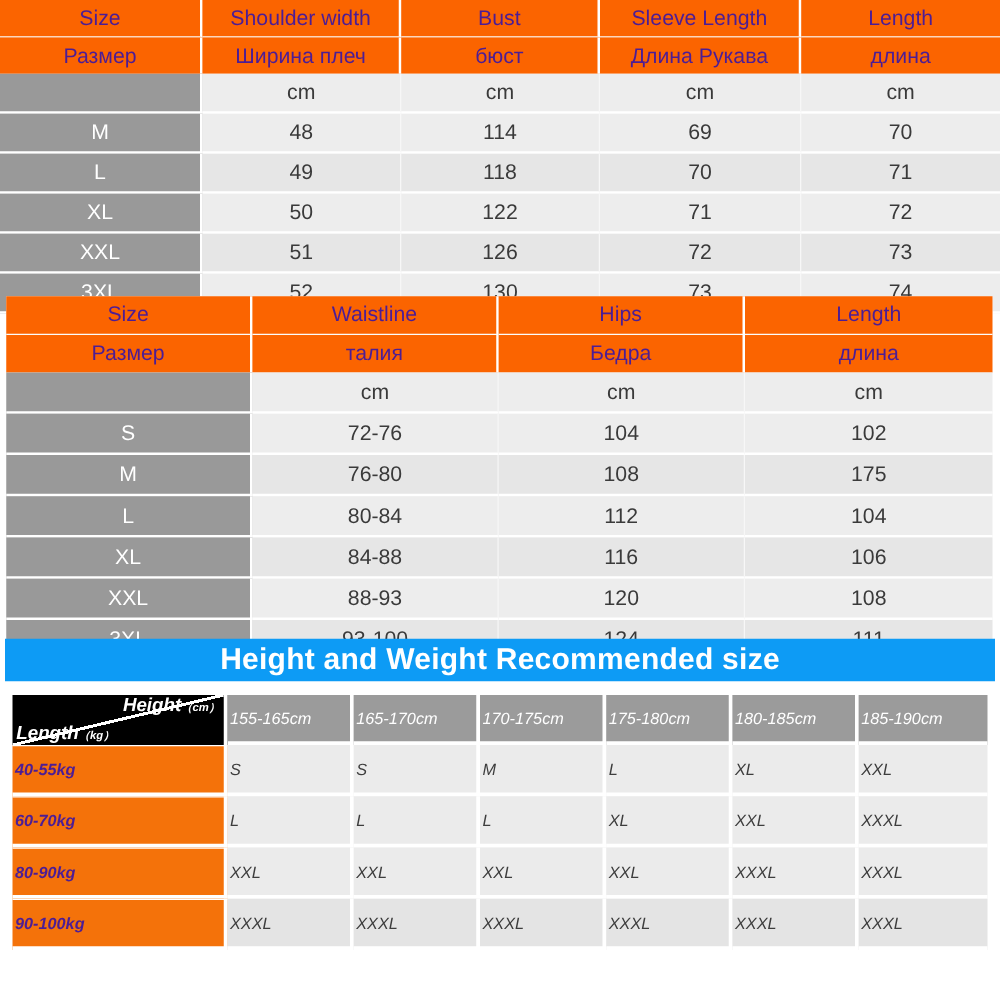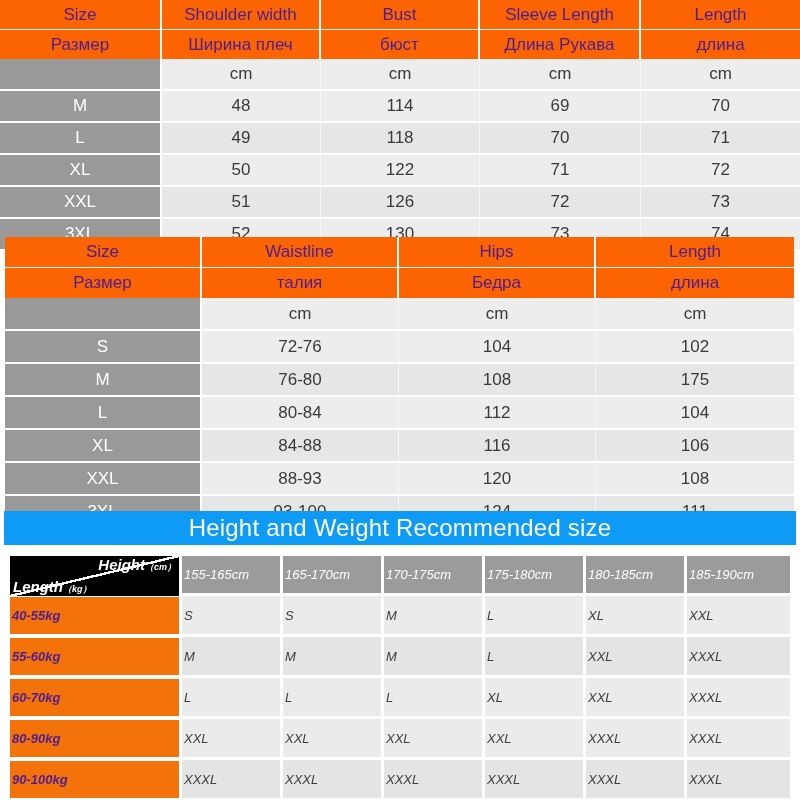--- a/index.html
+++ b/index.html
@@ -83,21 +83,21 @@
   
   #banner {
     position: absolute;
     left: 4px;
     top: 511px;
     width: 792px;
     height: 34px;
     background: #0d9bf5;
     color: #ffffff;
     font-size: 24px;
-    font-weight: normal;
+    font-weight: bold;
     display: flex;
     align-items: center;
     justify-content: center;
     letter-spacing: 0.2px;
   }
 
   
   #table-three {
     position: absolute;
     left: 10px;
@@ -351,29 +351,20 @@
     <tr>
       <td class="wt-cell">40-55kg</td>
       <td class="hw-cell">S</td>
       <td class="hw-cell">S</td>
       <td class="hw-cell">M</td>
       <td class="hw-cell">L</td>
       <td class="hw-cell">XL</td>
       <td class="hw-cell last">XXL</td>
     </tr>
     <tr>
-      <td class="wt-cell">55-60kg</td>
-      <td class="hw-cell alt">M</td>
-      <td class="hw-cell alt">M</td>
-      <td class="hw-cell alt">M</td>
-      <td class="hw-cell alt">L</td>
-      <td class="hw-cell alt">XXL</td>
-      <td class="hw-cell alt last">XXXL</td>
-    </tr>
-    <tr>
       <td class="wt-cell">60-70kg</td>
       <td class="hw-cell">L</td>
       <td class="hw-cell">L</td>
       <td class="hw-cell">L</td>
       <td class="hw-cell">XL</td>
       <td class="hw-cell">XXL</td>
       <td class="hw-cell last">XXXL</td>
     </tr>
     <tr>
       <td class="wt-cell">80-90kg</td>

